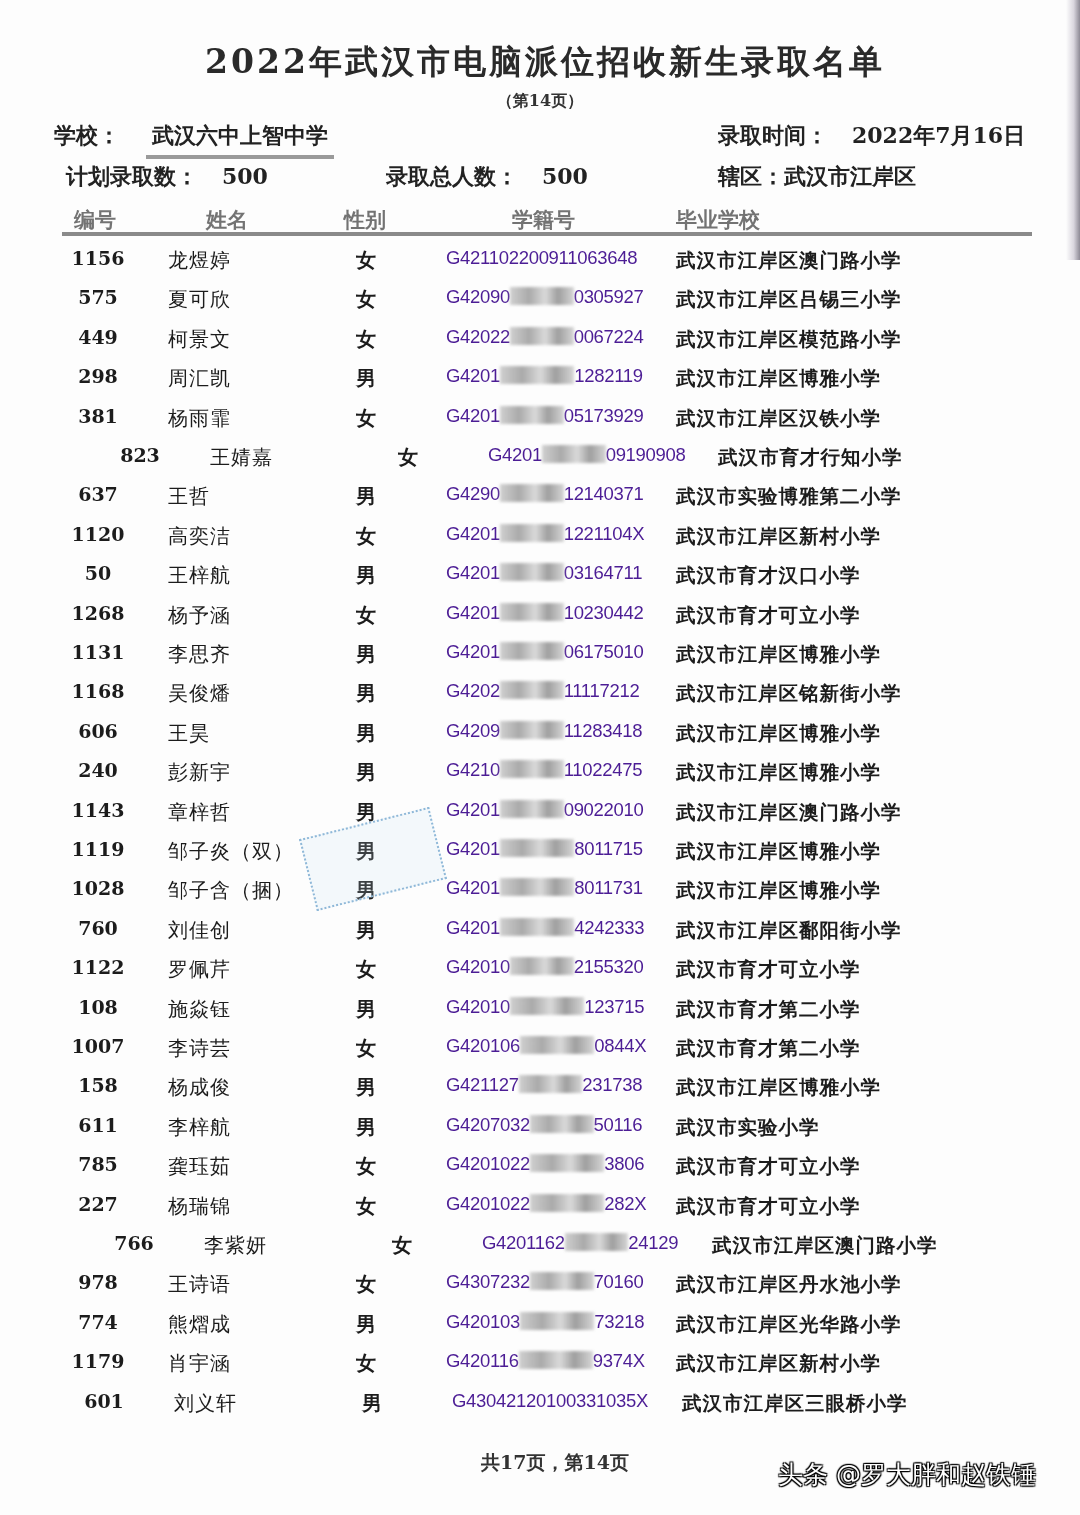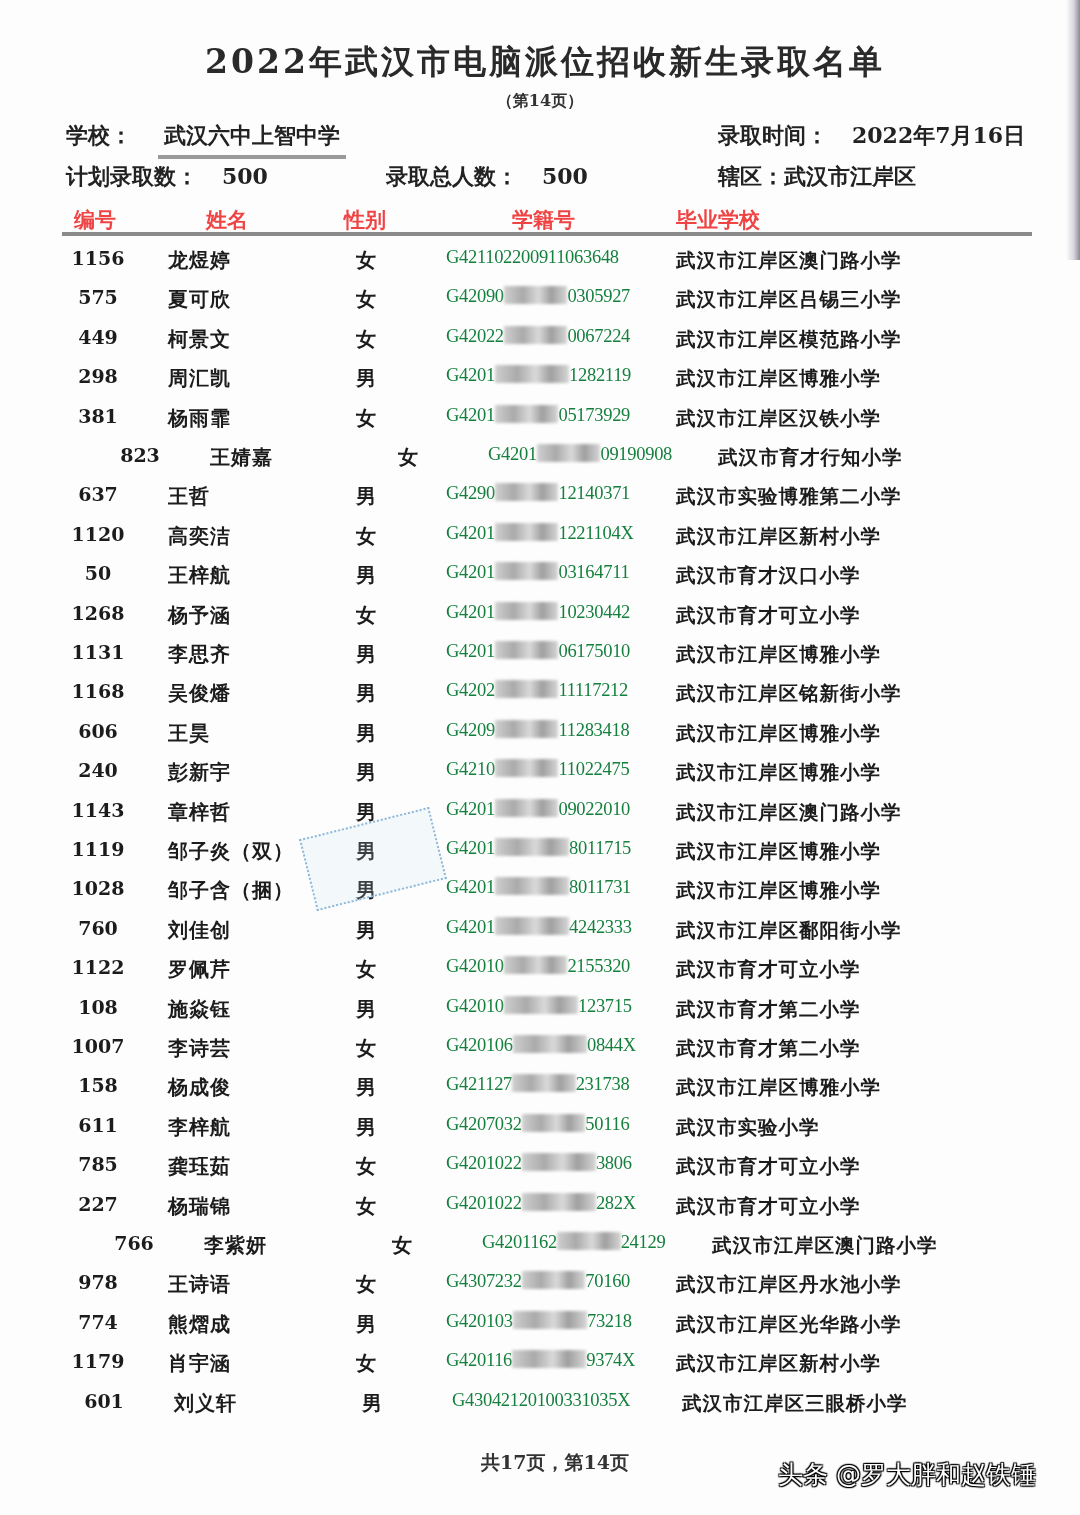--- a/index.html
+++ b/index.html
@@ -21,31 +21,31 @@
   .doc-subtitle {
     position: absolute; top: 91px; left: 0; width: 1080px; text-align: center;
     font-size: 16px; font-weight: bold; color: #333;
   }
   .meta { position: absolute; font-size: 22px; font-weight: bold; color: #222; white-space: nowrap; }
   .meta .val { font-weight: bold; margin-left: 24px; }
   .school-val {
     display: inline-block; padding: 0 6px 4px 6px; margin-left: 26px;
     border-bottom: 4px solid #9a9a9a;
   }
-  .col-head { position: absolute; top: 206px; font-size: 21px; font-weight: bold; color: #ef4444; }
+  .col-head { position: absolute; top: 206px; font-size: 21px; font-weight: bold; color: #737373; }
   .head-rule {
     position: absolute; top: 232px; left: 62px; width: 970px; height: 4px;
     background: #8a8a8a;
   }
   .row { position: absolute; left: 0; width: 1080px; height: 39px; font-size: 20px; }
   .row > span { position: absolute; top: 0; white-space: nowrap; }
   .c-no { left: 62px; width: 72px; text-align: center; font-weight: bold; font-family: "DejaVu Serif", serif; font-size: 19px; }
-  .c-name { left: 168px; font-weight: bold; letter-spacing: 1px; }
+  .c-name { left: 168px; font-weight: normal; letter-spacing: 1px; }
   .c-gender { left: 356px; font-weight: bold; }
-  .c-id { left: 446px; font-family: Liberation Serif, serif; font-size: 18.5px; letter-spacing: -0.3px; color: #15803d; }
+  .c-id { left: 446px; font-family: Liberation Sans, sans-serif; font-size: 18.5px; letter-spacing: -0.3px; color: #4c1d95; }
   .c-school { left: 676px; font-weight: bold; letter-spacing: 1px; font-size: 19.5px; }
   .blur {
     display: inline-block; height: 18px; vertical-align: -2px;
     background: linear-gradient(90deg, #c8c8c8, #9c9c9c 30%, #d4d4d4 55%, #8f8f8f 75%, #cfcfcf);
     filter: blur(1.5px); opacity: 0.85;
   }
   .stamp {
     position: absolute; left: 306px; top: 822px; width: 130px; height: 70px;
     border: 2px dotted #8fb8d8; transform: rotate(-14deg);
     background: rgba(200,225,245,0.18);
@@ -62,21 +62,21 @@
   }
 </style>
 </head>
 <body>
 
 <div class="page-edge"></div>
 
 <div class="doc-title">2022年武汉市电脑派位招收新生录取名单</div>
 <div class="doc-subtitle">（第14页）</div>
 
-<div class="meta" style="top:121px; left:66px;">
+<div class="meta" style="top:121px; left:54px;">
   <span>学校：</span><span class="school-val">武汉六中上智中学</span>
 </div>
 <div class="meta" style="top:121px; left:718px;">
   <span>录取时间：</span><span class="val">2022年7月16日</span>
 </div>
 <div class="meta" style="top:162px; left:66px;">
   <span>计划录取数：</span><span class="val">500</span>
 </div>
 <div class="meta" style="top:162px; left:386px;">
   <span>录取总人数：</span><span class="val">500</span>

